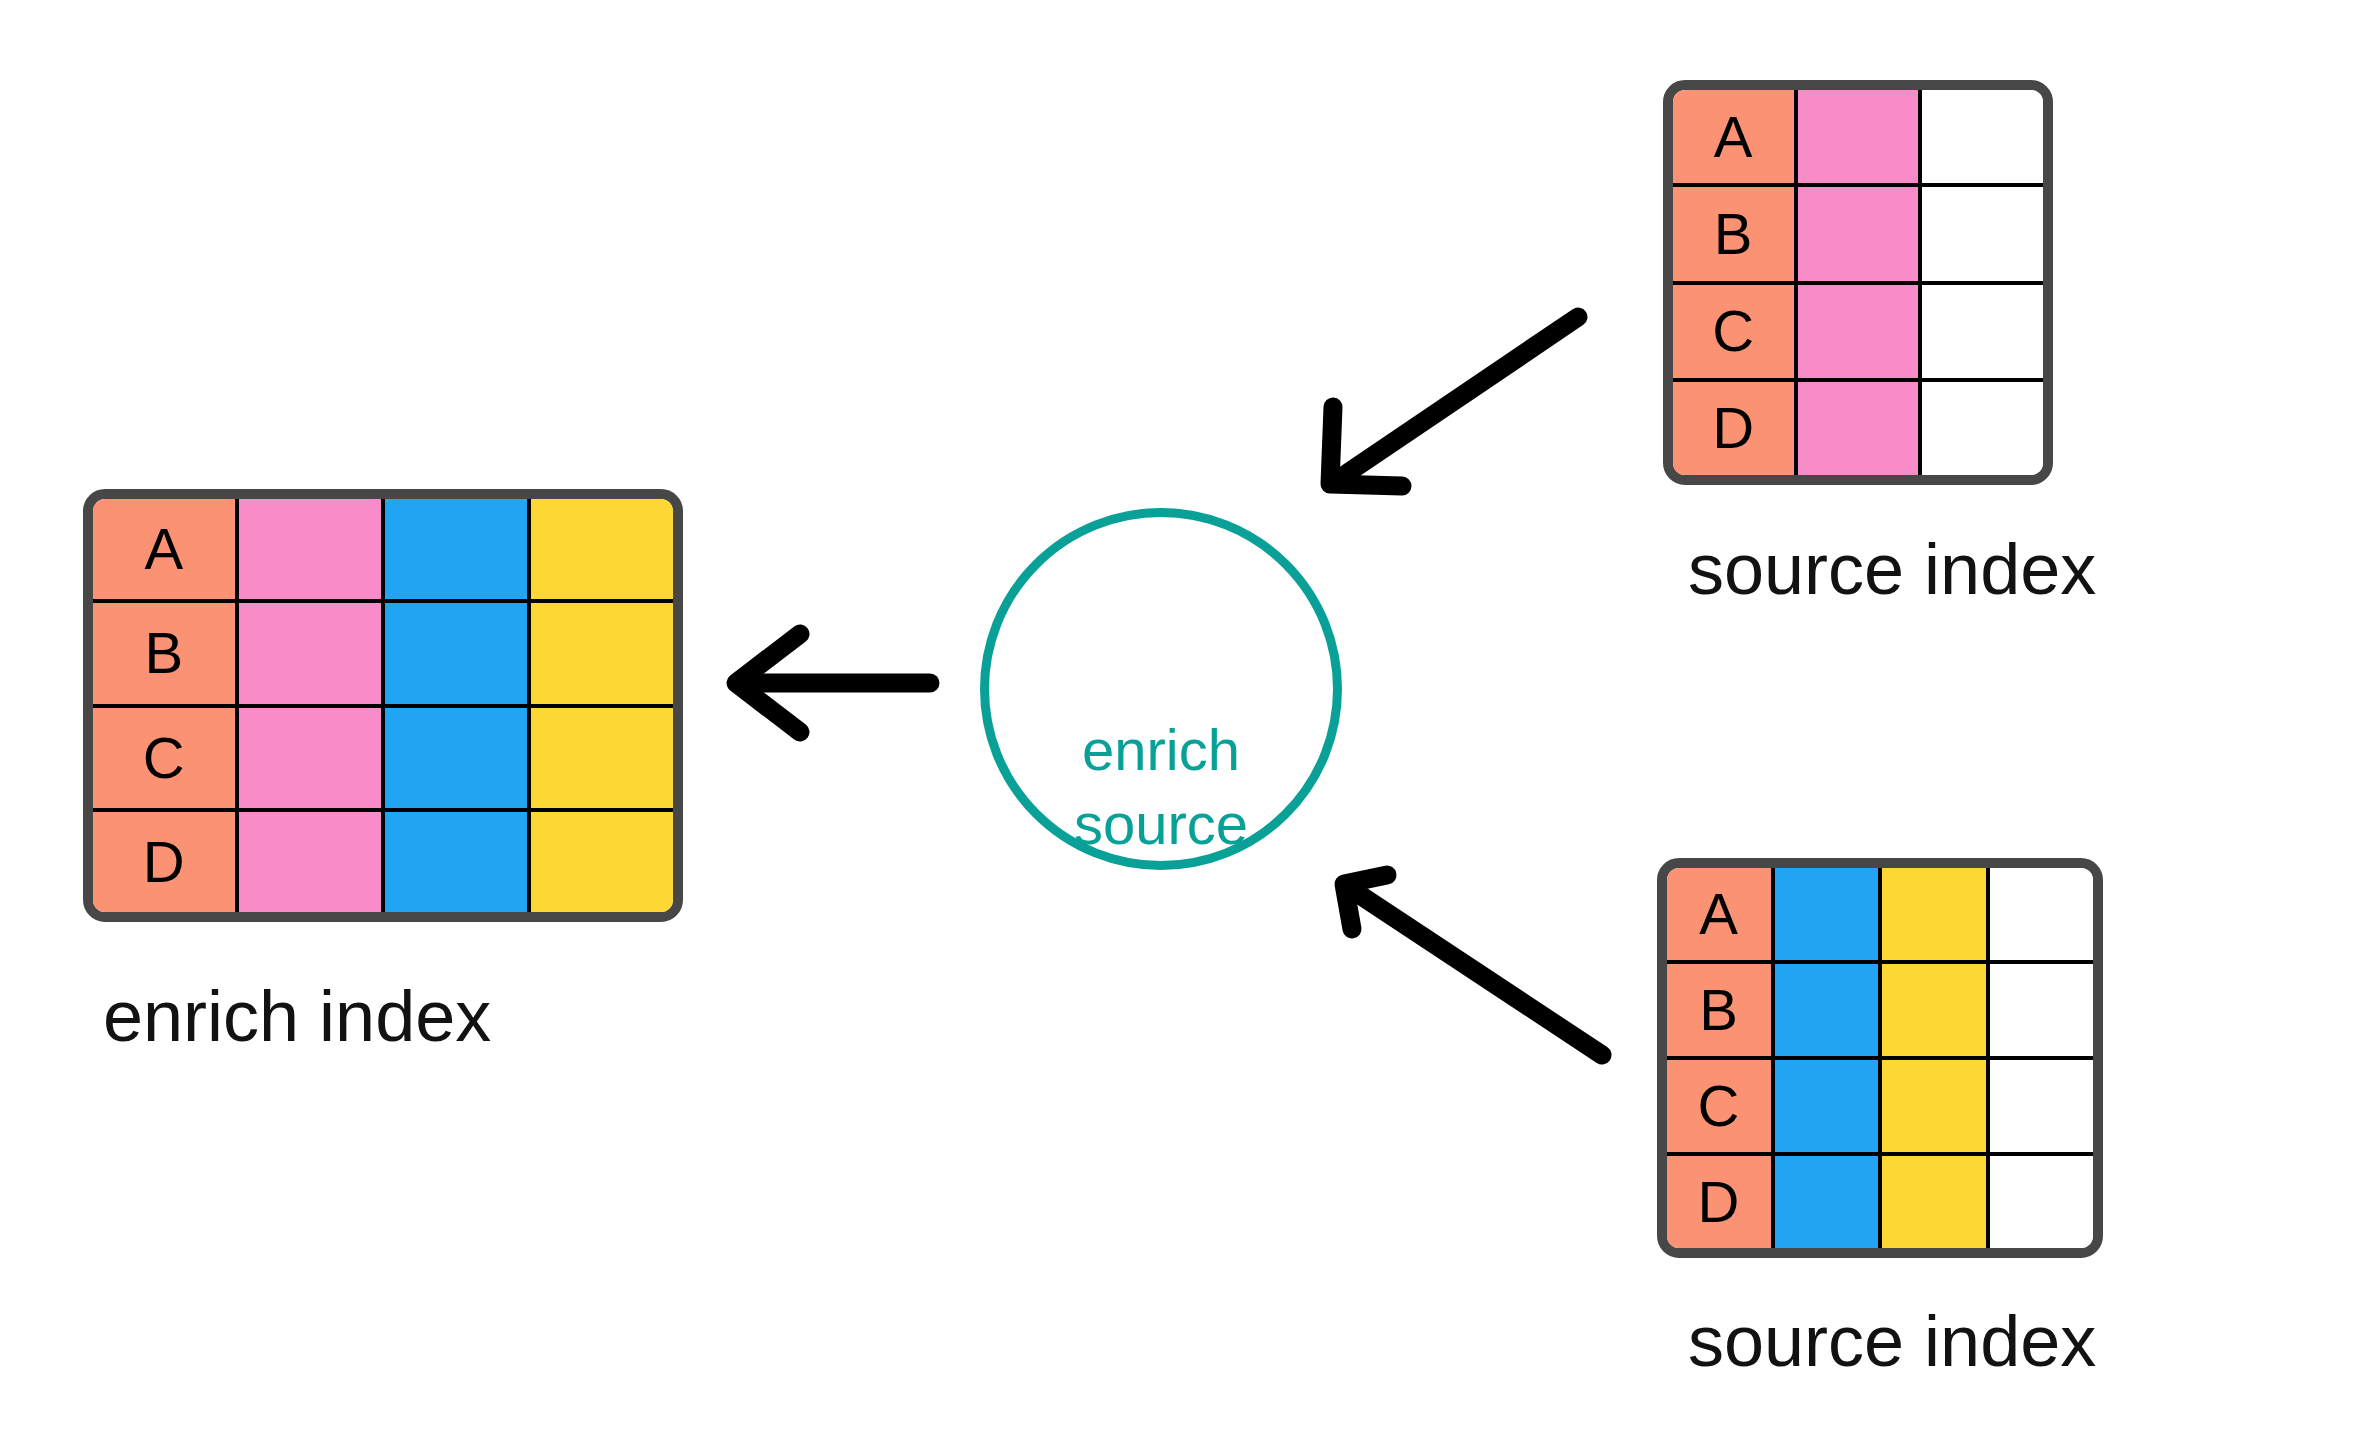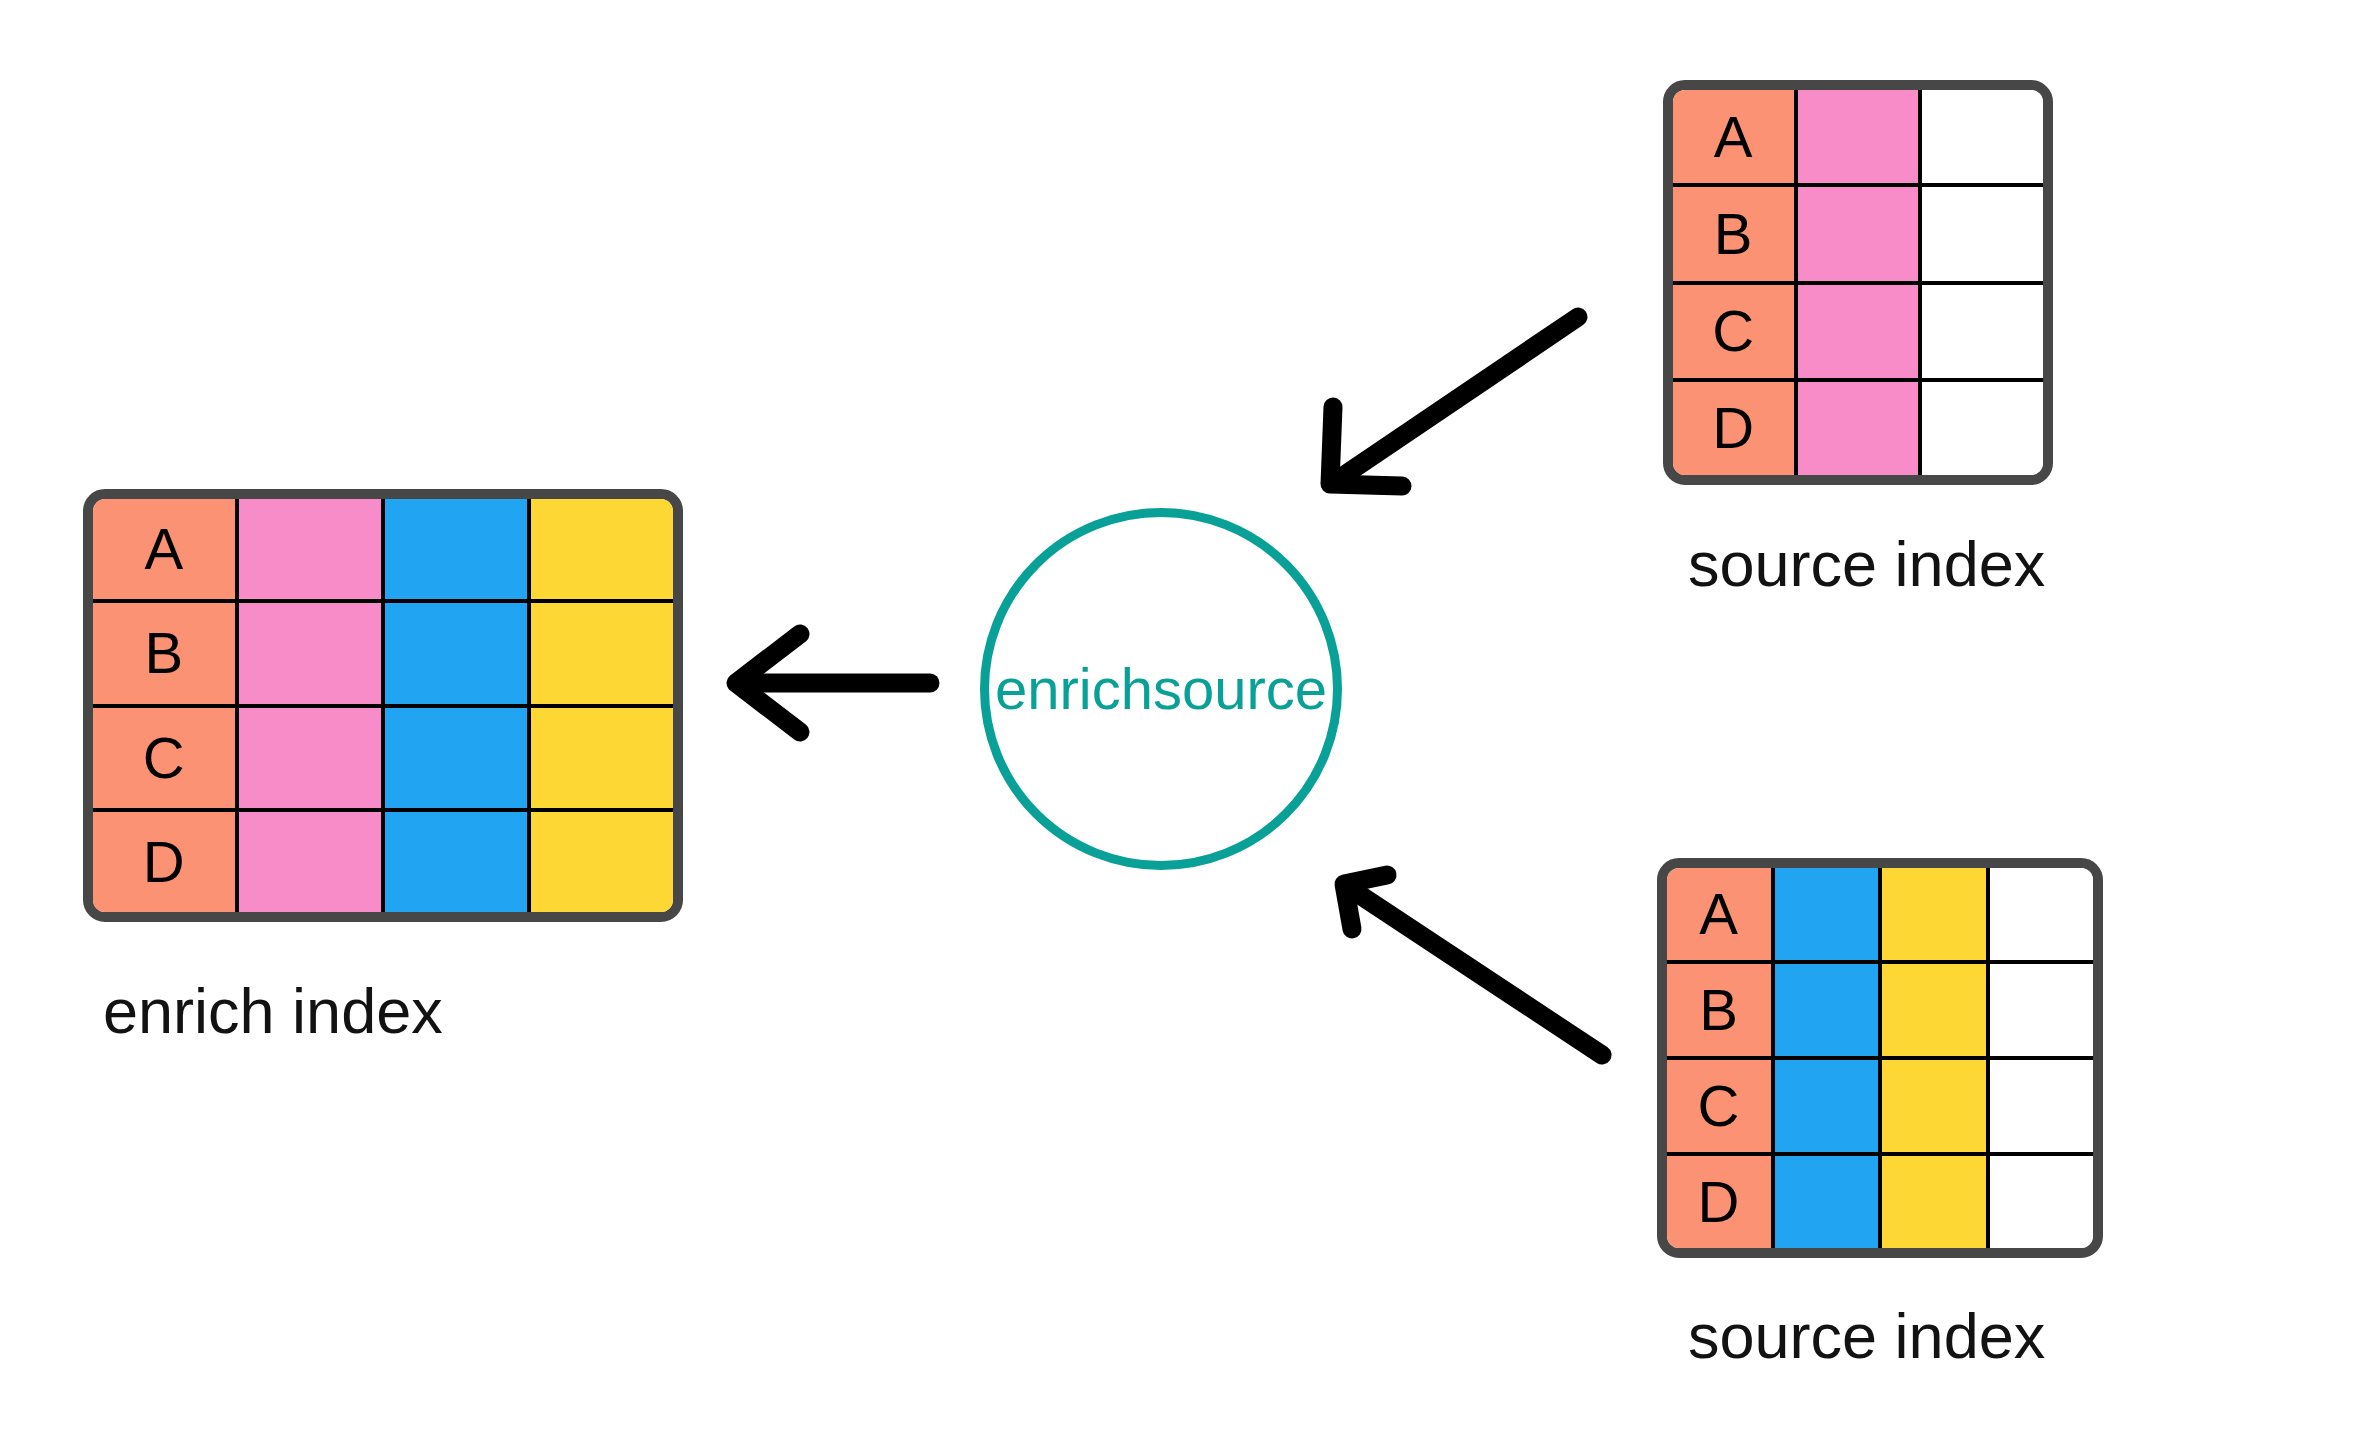--- a/index.html
+++ b/index.html
@@ -54,38 +54,38 @@
     font-size: 58px;
     line-height: 1;
     color: #000000;
     font-weight: 400;
     letter-spacing: 0.5px;
   }
 
   
   .caption {
     position: absolute;
-    font-size: 63px;
+    font-size: 72px;
     line-height: 1;
     color: #121212;
     white-space: nowrap;
     font-weight: 400;
   }
 
   
   .policy-circle {
     position: absolute;
     box-sizing: border-box;
     border: 9px solid #09A197;
     border-radius: 50%;
     background: #ffffff;
     display: flex;
-    flex-direction: row;
+    flex-direction: column;
     align-items: center;
-    justify-content: center;
+    justify-content: flex-end;
   }
   .policy-line {
     font-size: 58px;
     line-height: 1.28;
     color: #09A197;
     font-weight: 400;
     white-space: nowrap;
   }
 
   

